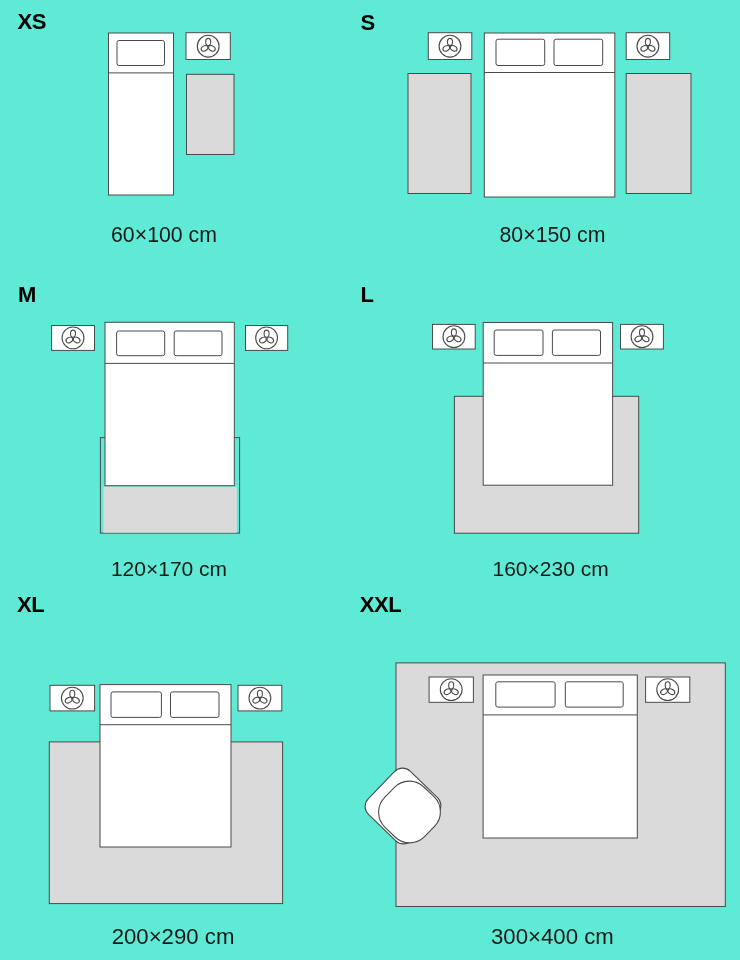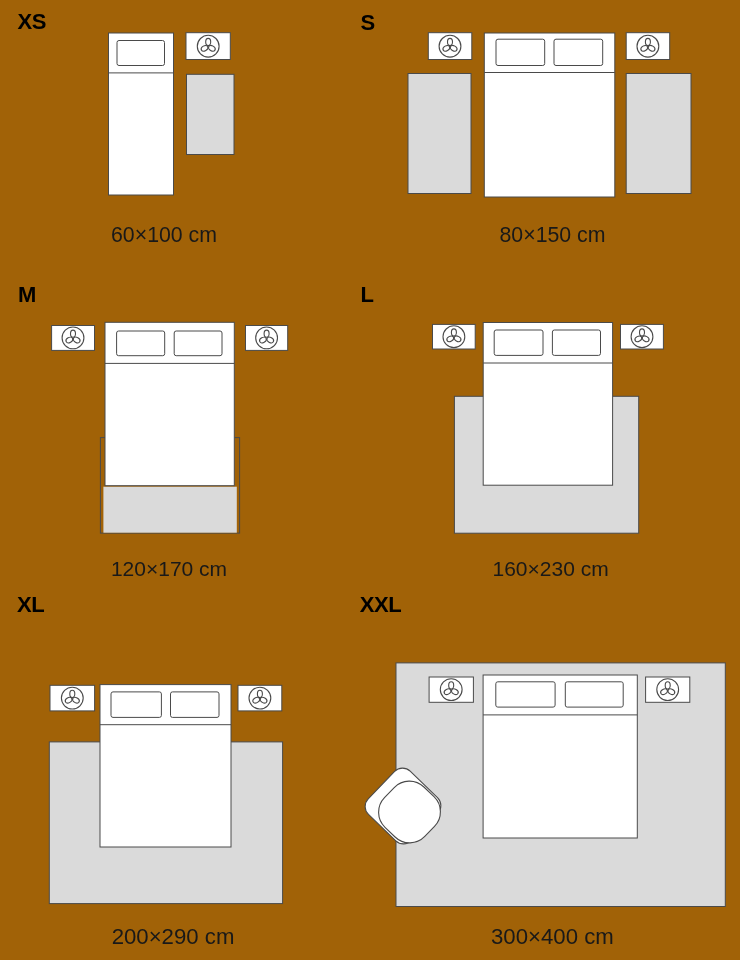--- a/index.html
+++ b/index.html
@@ -1,16 +1,16 @@
 <!DOCTYPE html>
 <html><head>
 <meta charset="utf-8">
 <style>
   html,body{margin:0;padding:0;background:#ffffff;}
-  .canvas{width:740px;height:960px;position:relative;background:#a16207;overflow:hidden;}
+  .canvas{width:740px;height:960px;position:relative;background:#5eead4;overflow:hidden;}
   svg{display:block;}
   text{font-family:"Liberation Sans",sans-serif;}
   .lbl{font-weight:bold;font-size:22px;fill:#000;letter-spacing:-0.4px;}
   .dim{font-size:21.3px;fill:#191919;}
   .dim2{font-size:21px;fill:#191919;}
   .dim3{font-size:22.2px;fill:#191919;}
 </style>
 </head>
 <body>
 <div class="canvas">

